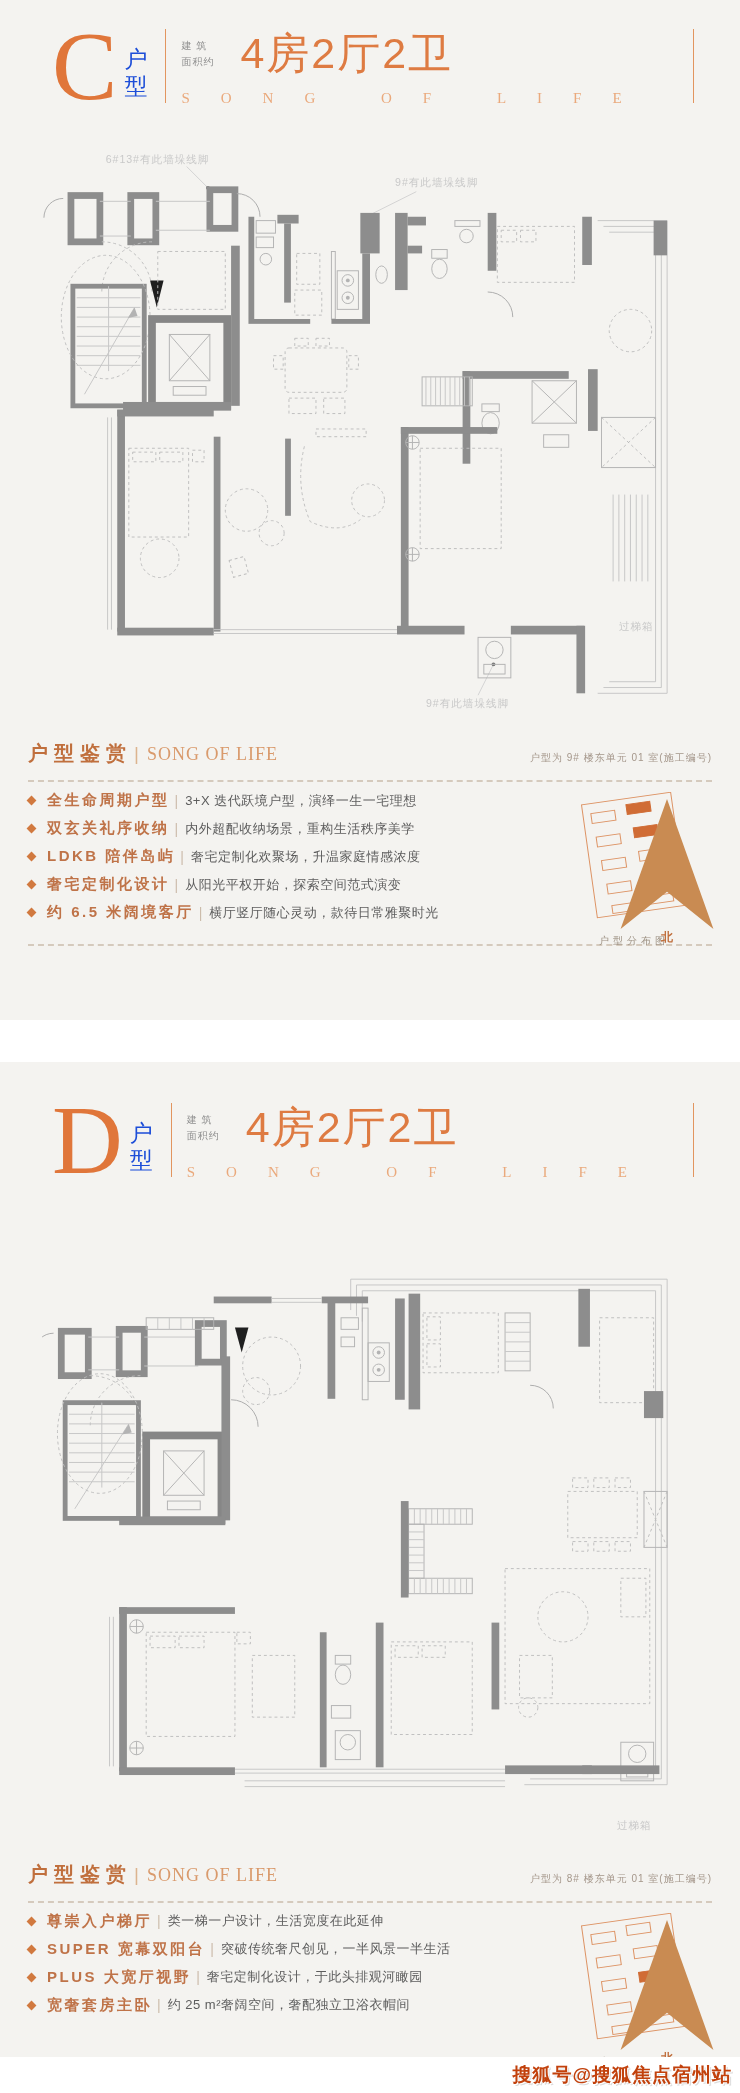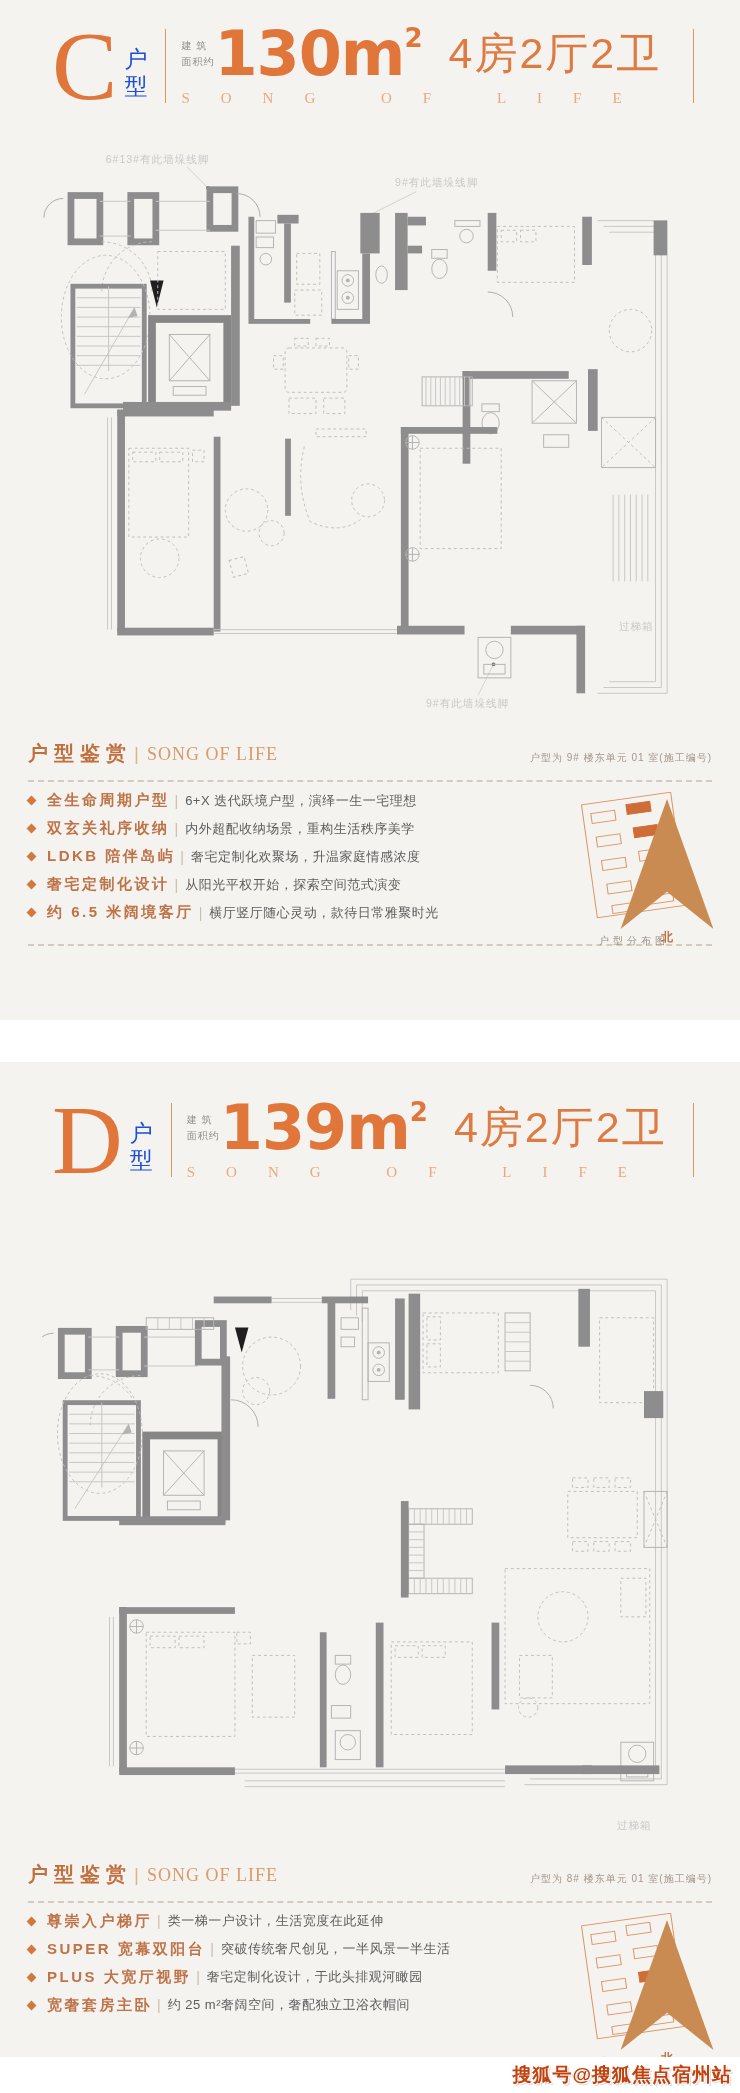--- a/index.html
+++ b/index.html
@@ -79,21 +79,20 @@
     <header class="plan-header">
       <div class="hl-letter">C</div>
       <div class="hl-suffix">户型</div>
       <div class="vline"></div>
       <div class="hgroup">
         <div class="hrow">
           <div class="area-prefix">
             <span>建 筑</span>
             <span>面积约</span>
           </div>
-          <div class="area-num"><span>130</span><span>m</span><sup>2</sup></div>
           <div class="rooms">4房2厅2卫</div>
         </div>
         <div class="subtitle">SONG OF LIFE</div>
       </div>
       <div class="vline right"></div>
     </header>
 
     <div class="plan-wrap">
       <svg viewBox="0 0 680 612" xmlns="http://www.w3.org/2000/svg">
 
@@ -255,21 +254,21 @@
         <span class="sec-div">|</span>
         <span class="sec-en">SONG OF LIFE</span>
         <span class="sec-note">户型为 9# 楼东单元 01 室(施工编号)</span>
       </div>
       <div class="dashes"></div>
       <ul class="bullets">
         <li>
             <span class="star"></span>
             <span class="b-head">全生命周期户型</span>
             <span class="b-sep">|</span>
-            <span class="b-desc">6+X 迭代跃境户型，演绎一生一宅理想</span>
+            <span class="b-desc">3+X 迭代跃境户型，演绎一生一宅理想</span>
           </li>
         <li>
             <span class="star"></span>
             <span class="b-head">双玄关礼序收纳</span>
             <span class="b-sep">|</span>
             <span class="b-desc">内外超配收纳场景，重构生活秩序美学</span>
           </li>
         <li>
             <span class="star"></span>
             <span class="b-head">LDKB 陪伴岛屿</span>
@@ -321,21 +320,20 @@
     <header class="plan-header">
       <div class="hl-letter">D</div>
       <div class="hl-suffix">户型</div>
       <div class="vline"></div>
       <div class="hgroup">
         <div class="hrow">
           <div class="area-prefix">
             <span>建 筑</span>
             <span>面积约</span>
           </div>
-          <div class="area-num"><span>139</span><span>m</span><sup>2</sup></div>
           <div class="rooms">4房2厅2卫</div>
         </div>
         <div class="subtitle">SONG OF LIFE</div>
       </div>
       <div class="vline right"></div>
     </header>
 
     <div class="plan-wrap">
       <svg viewBox="0 0 680 660" xmlns="http://www.w3.org/2000/svg">
 

